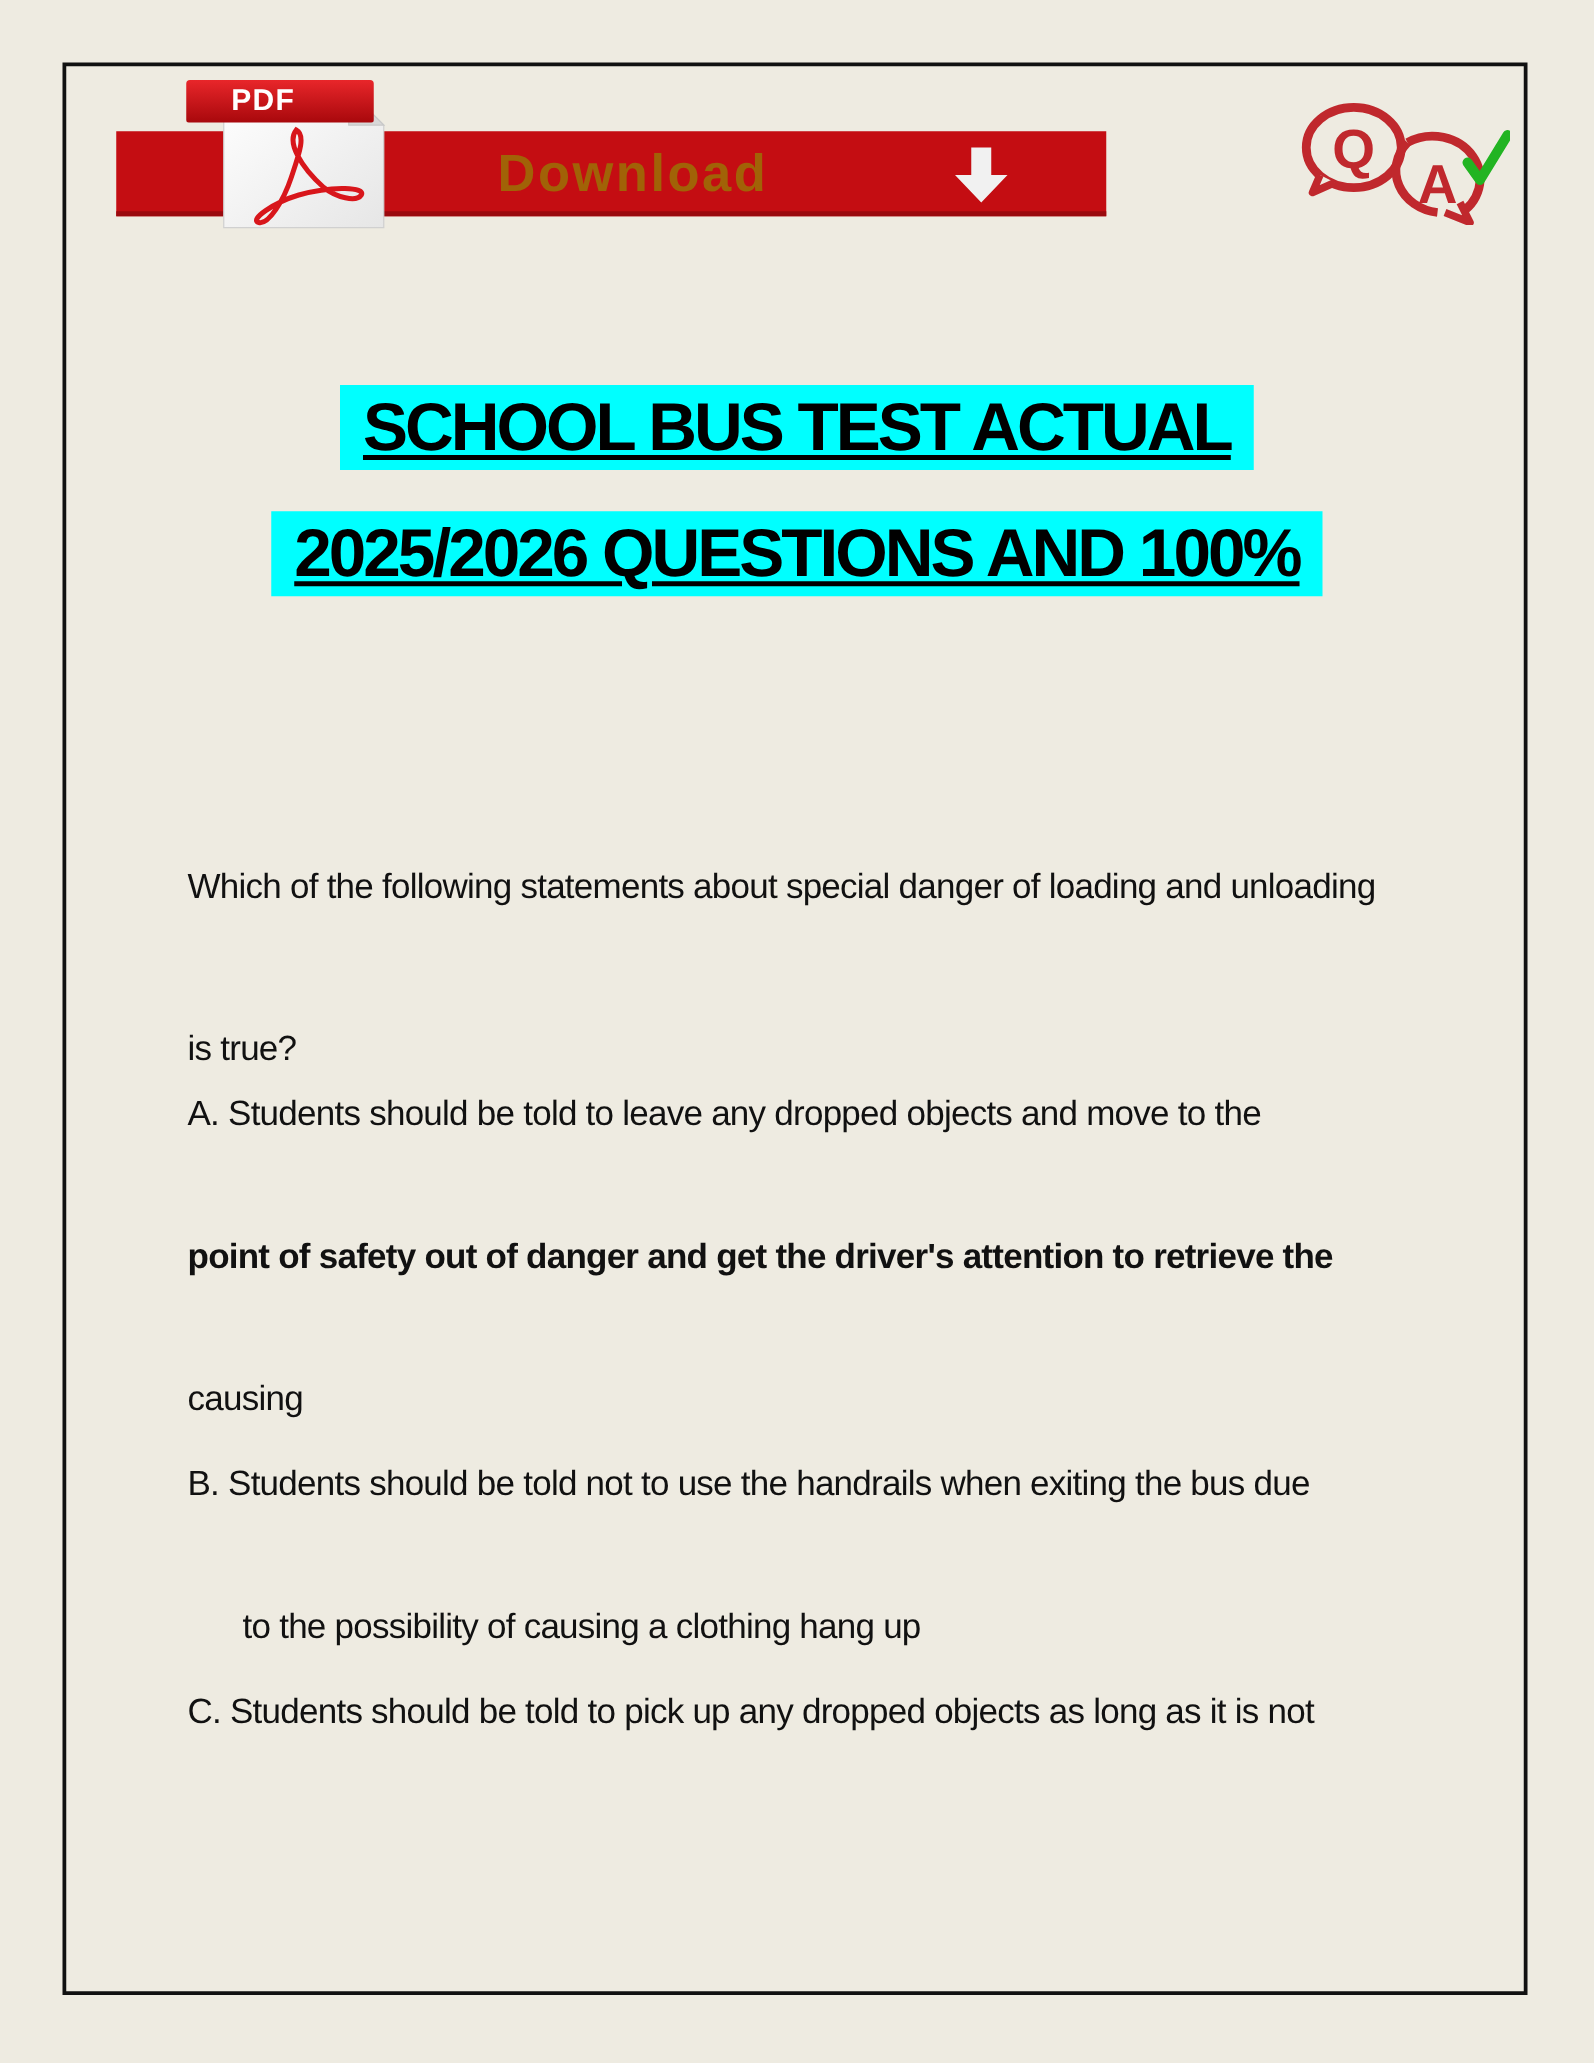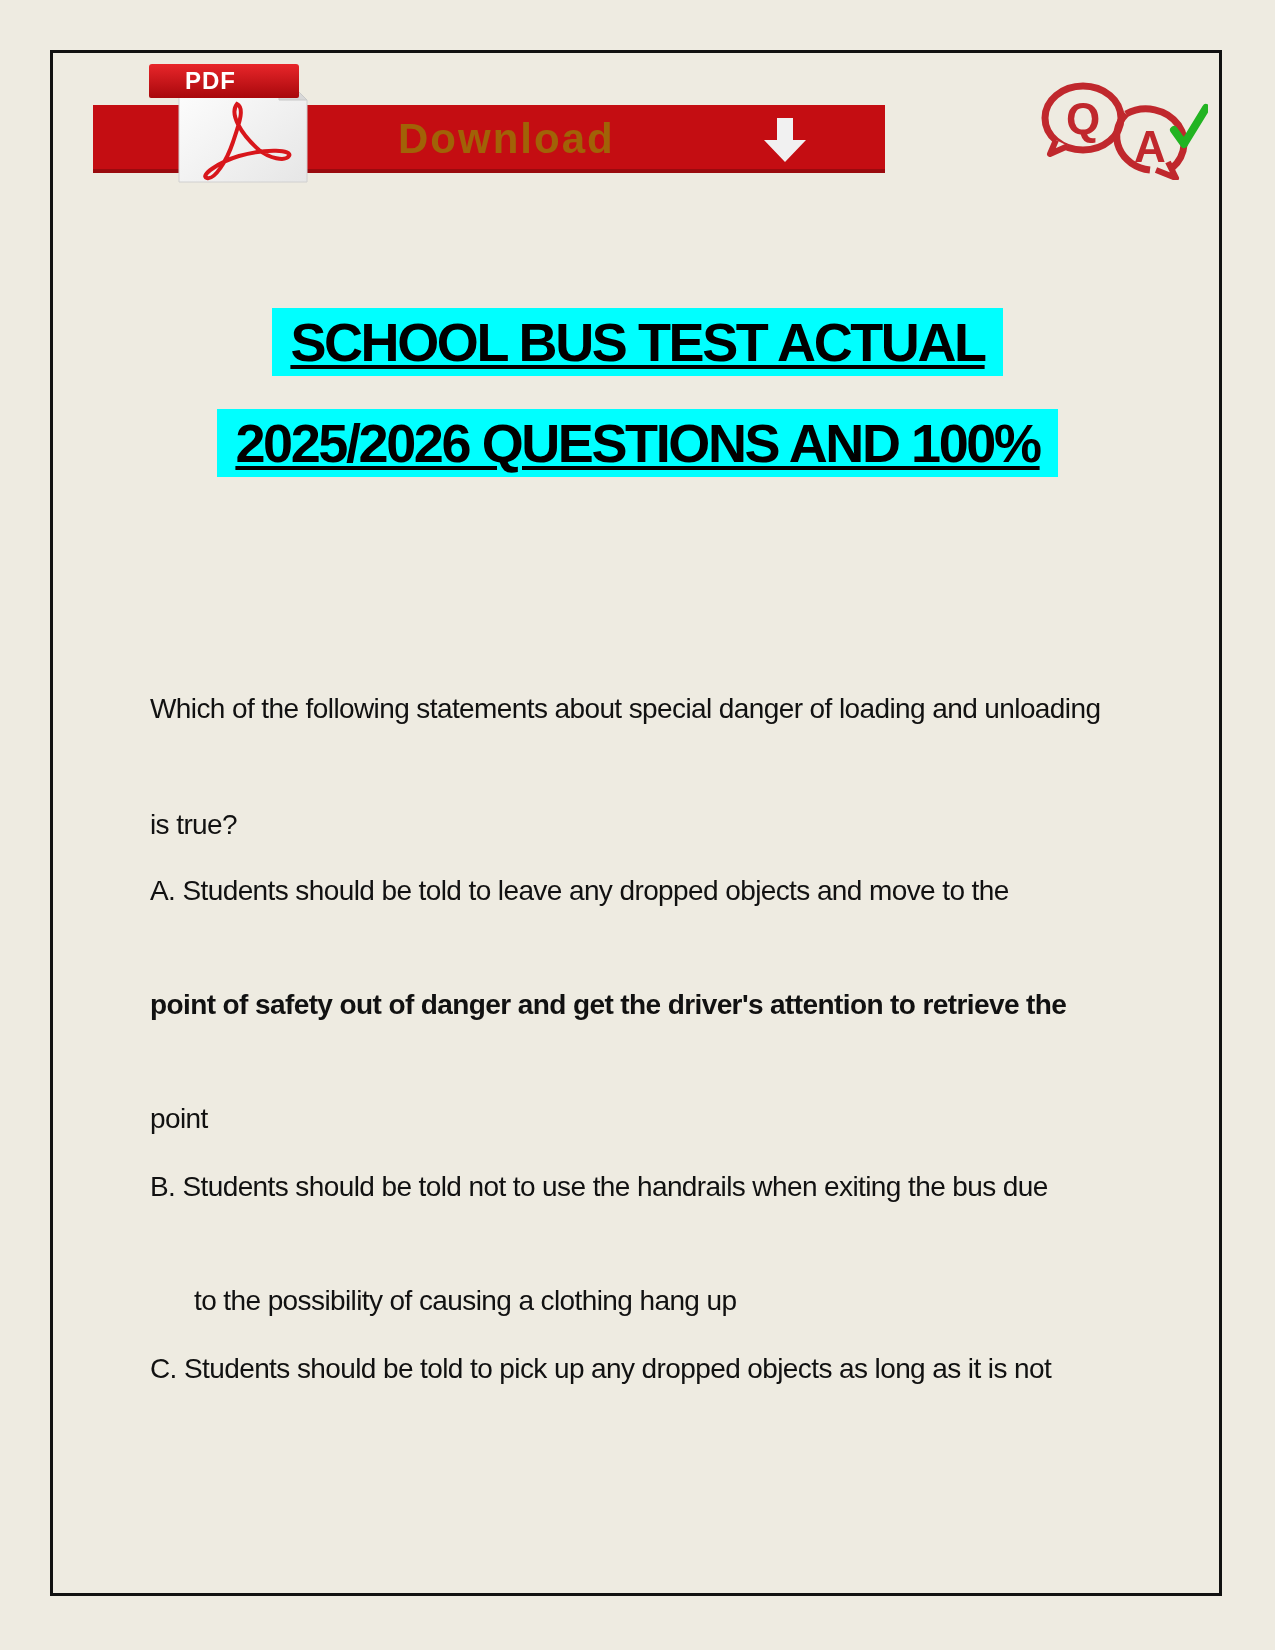--- a/index.html
+++ b/index.html
@@ -125,21 +125,21 @@
     font-family: "Liberation Sans", sans-serif;
     font-size: 28px;
     color: #111;
   }
   .para {
     margin: 0;
     line-height: 46px;
     letter-spacing: -0.6px;
   }
   .p1 { position: absolute; top: 0; }
-  .p2 { position: absolute; top: 116px; }
+  .p2 { position: absolute; top: 130px; }
   .p3 { position: absolute; top: 182px; }
   .p4 { position: absolute; top: 296px; font-weight: bold; }
   .p5 { position: absolute; top: 410px; }
   .p6 { position: absolute; top: 478px; }
   .p7 { position: absolute; top: 592px; margin-left: 44px; }
   .p8 { position: absolute; top: 660px; }
 </style>
 </head>
 <body>
 
@@ -192,17 +192,17 @@
 <div class="title-block">
   <div class="title-row"><span class="title-line">SCHOOL BUS TEST ACTUAL</span></div>
   <div class="title-row"><span class="title-line">2025/2026 QUESTIONS AND 100%</span></div>
 </div>
 
 <div class="content">
   <p class="para p1">Which of the following statements about special danger of loading and unloading</p>
   <p class="para p2">is true?</p>
   <p class="para p3">A. Students should be told to leave any dropped objects and move to the</p>
   <p class="para p4">point of safety out of danger and get the driver's attention to retrieve the</p>
-  <p class="para p5">point</p>
+  <p class="para p5">causing</p>
   <p class="para p6">B. Students should be told not to use the handrails when exiting the bus due</p>
   <p class="para p7">to the possibility of causing a clothing hang up</p>
   <p class="para p8">C. Students should be told to pick up any dropped objects as long as it is not</p>
 </div>
 
 </body></html>

